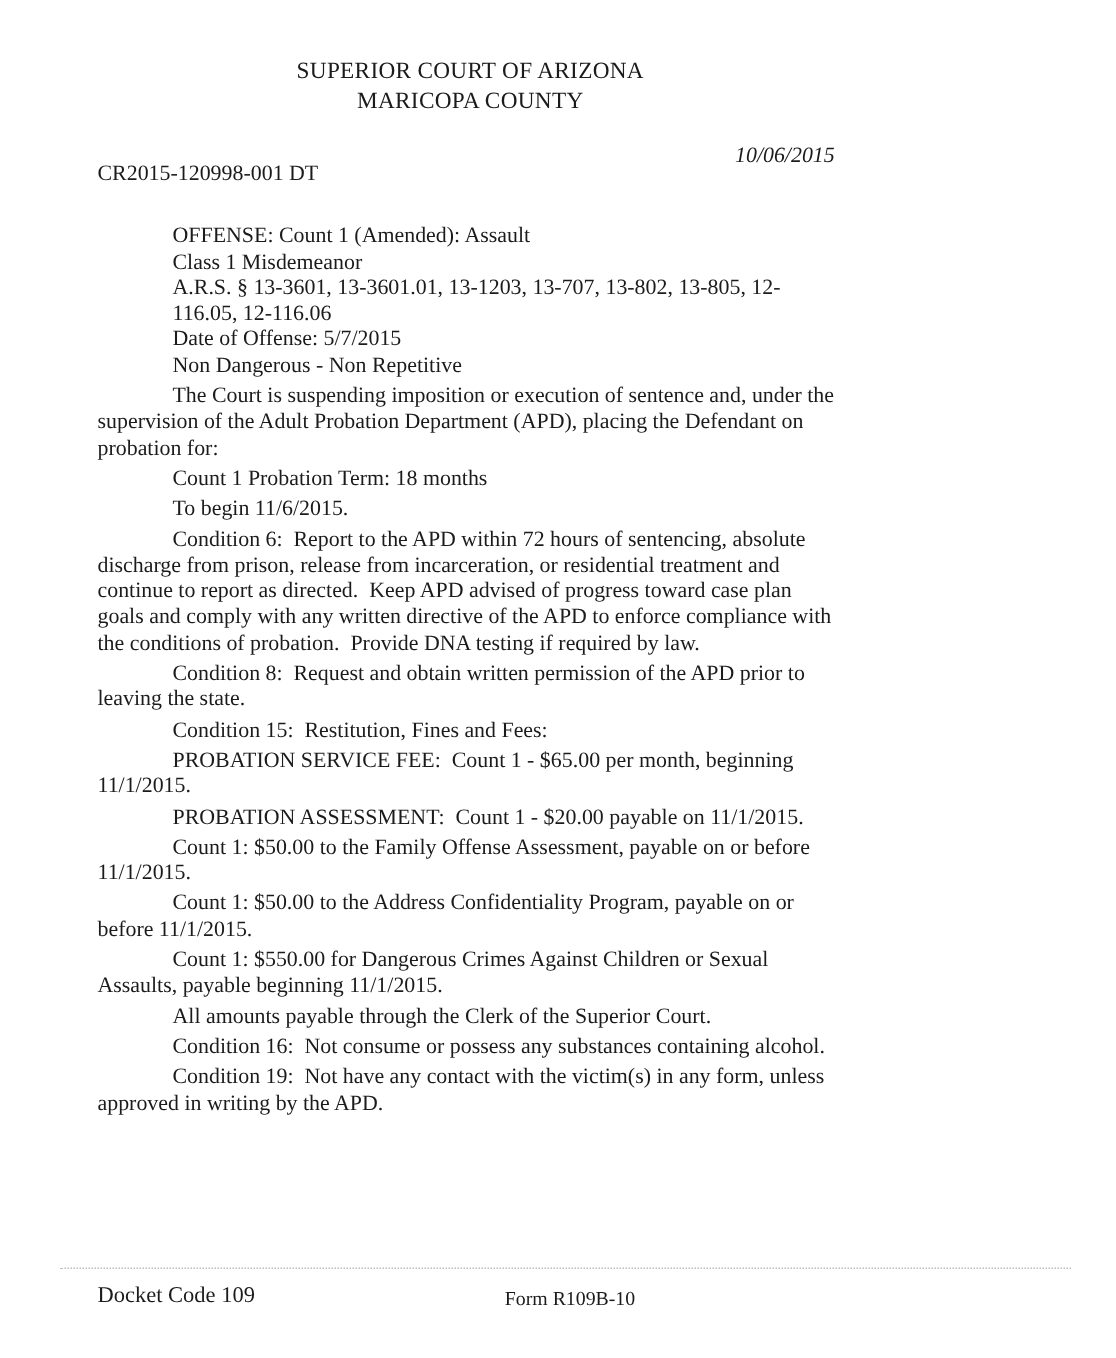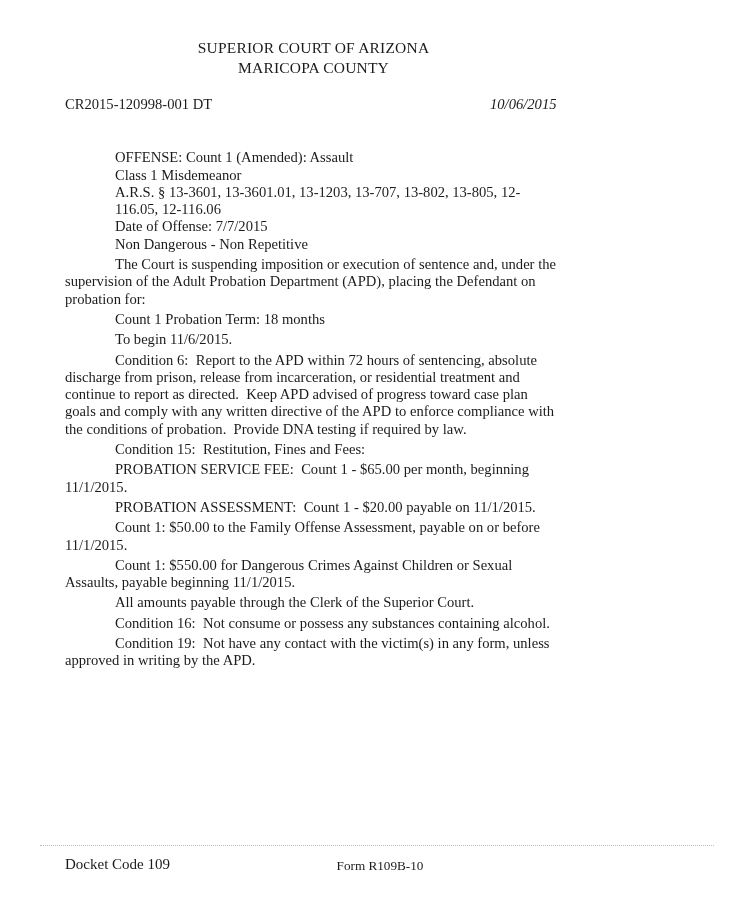--- a/index.html
+++ b/index.html
@@ -22,21 +22,21 @@
     text-align: center;
     font-size: 15.5px;
     line-height: 20px;
     letter-spacing: 0.2px;
   }
   .case-row {
     position: relative;
     margin-top: 18px;
     height: 17.3px;
   }
-  .case-row .case-number { position: absolute; left: 0; top: 0; }
+  .case-row .case-number { position: absolute; left: 0; top: 12px; }
   .case-row .filing-date { position: absolute; left: 425px; top: 0; font-style: italic; }
   .offense-block {
     margin-top: 36px;
     margin-left: 50px;
   }
   .body-text p {
     margin-top: 3px;
     text-indent: 50px;
     white-space: pre-wrap;
   }
@@ -70,33 +70,35 @@
 
   <div class="case-row">
     <span class="case-number">CR2015-120998-001 DT</span>
     <span class="filing-date">10/06/2015</span>
   </div>
 
   <section class="offense-block">
     <div>OFFENSE: Count 1 (Amended): Assault</div>
     <div>Class 1 Misdemeanor</div>
     <div>A.R.S. § 13-3601, 13-3601.01, 13-1203, 13-707, 13-802, 13-805, 12-116.05, 12-116.06</div>
-    <div>Date of Offense: 7/7/2015</div>
+    <div>Date of Offense: 5/7/2015</div>
     <div>Non Dangerous - Non Repetitive</div>
   </section>
 
   <main class="body-text">
     <p>The Court is suspending imposition or execution of sentence and, under the supervision of the Adult Probation Department (APD), placing the Defendant on probation for:</p>
     <p>Count 1 Probation Term: 18 months</p>
     <p>To begin 11/6/2015.</p>
     <p>Condition 6:  Report to the APD within 72 hours of sentencing, absolute discharge from prison, release from incarceration, or residential treatment and continue to report as directed.  Keep APD advised of progress toward case plan goals and comply with any written directive of the APD to enforce compliance with the conditions of probation.  Provide DNA testing if required by law.</p>
+    <p>Condition 8:  Request and obtain written permission of the APD prior to leaving the state.</p>
     <p>Condition 15:  Restitution, Fines and Fees:</p>
     <p>PROBATION SERVICE FEE:  Count 1 - $65.00 per month, beginning 11/1/2015.</p>
     <p>PROBATION ASSESSMENT:  Count 1 - $20.00 payable on 11/1/2015.</p>
     <p>Count 1: $50.00 to the Family Offense Assessment, payable on or before 11/1/2015.</p>
+    <p>Count 1: $50.00 to the Address Confidentiality Program, payable on or before 11/1/2015.</p>
     <p>Count 1: $550.00 for Dangerous Crimes Against Children or Sexual Assaults, payable beginning 11/1/2015.</p>
     <p>All amounts payable through the Clerk of the Superior Court.</p>
     <p>Condition 16:  Not consume or possess any substances containing alcohol.</p>
     <p>Condition 19:  Not have any contact with the victim(s) in any form, unless approved in writing by the APD.</p>
   </main>
 
 </div>
 
 <footer class="doc-footer">
   <div class="footer-rule"></div>

